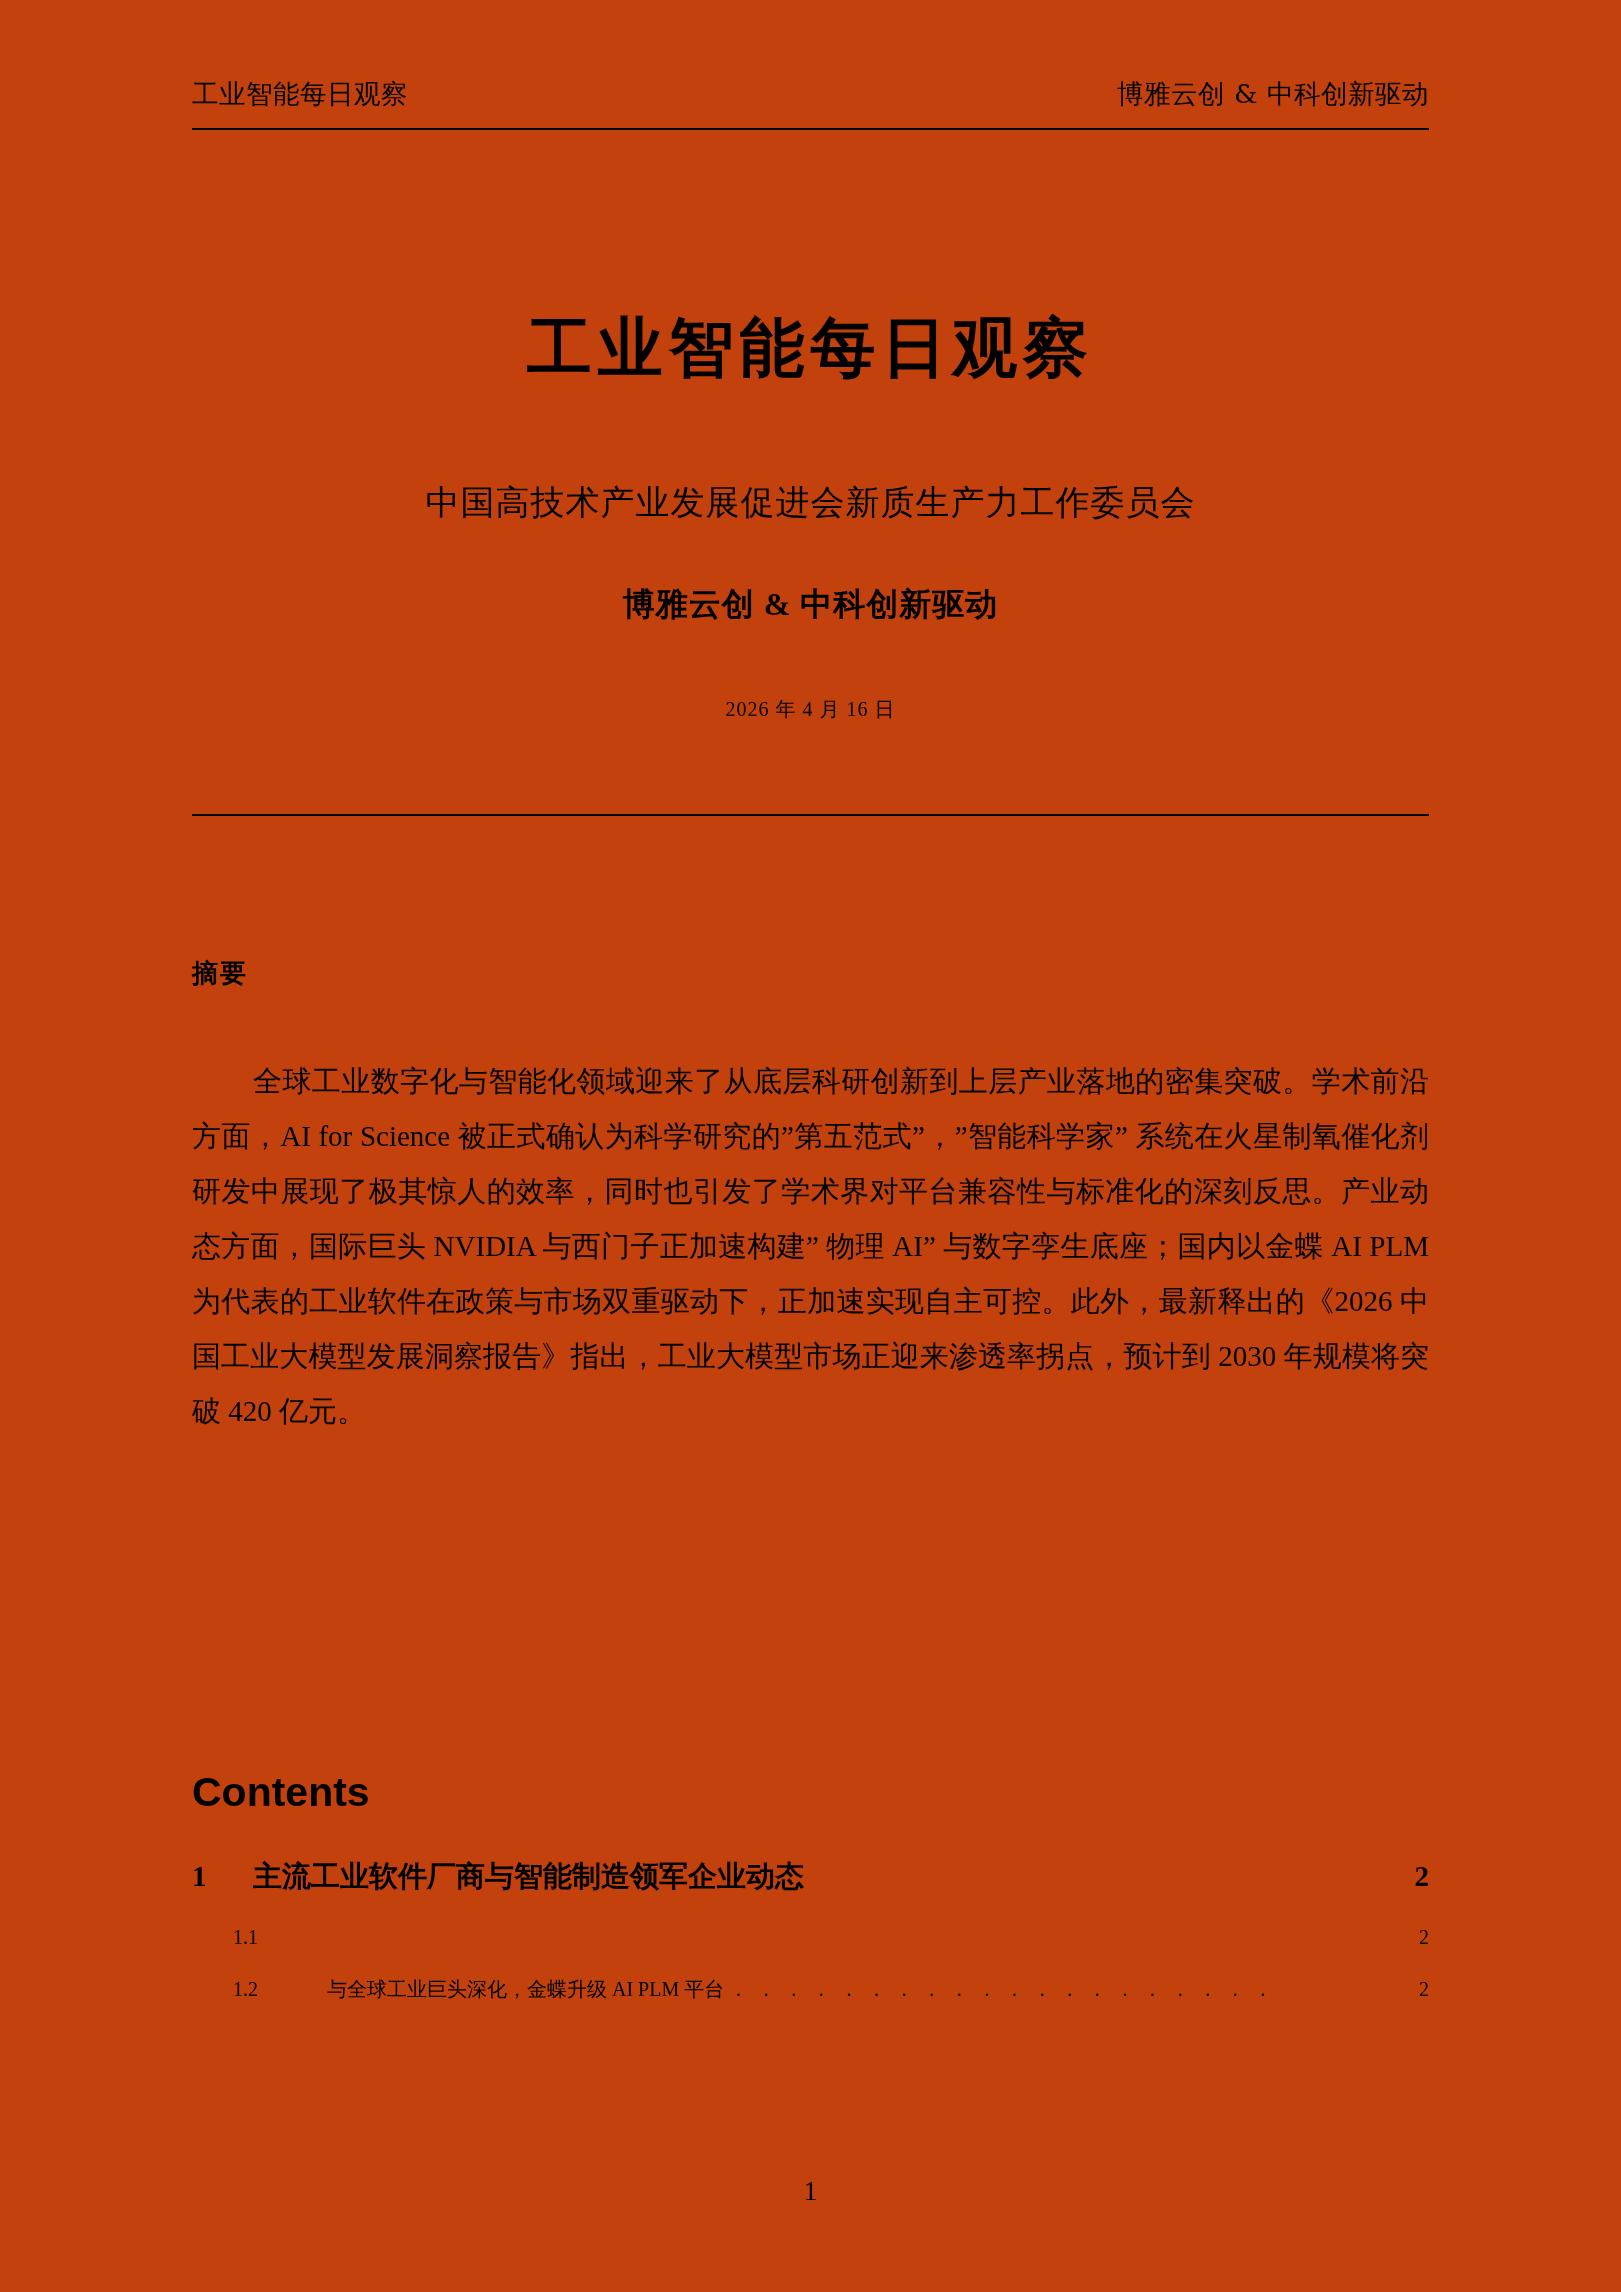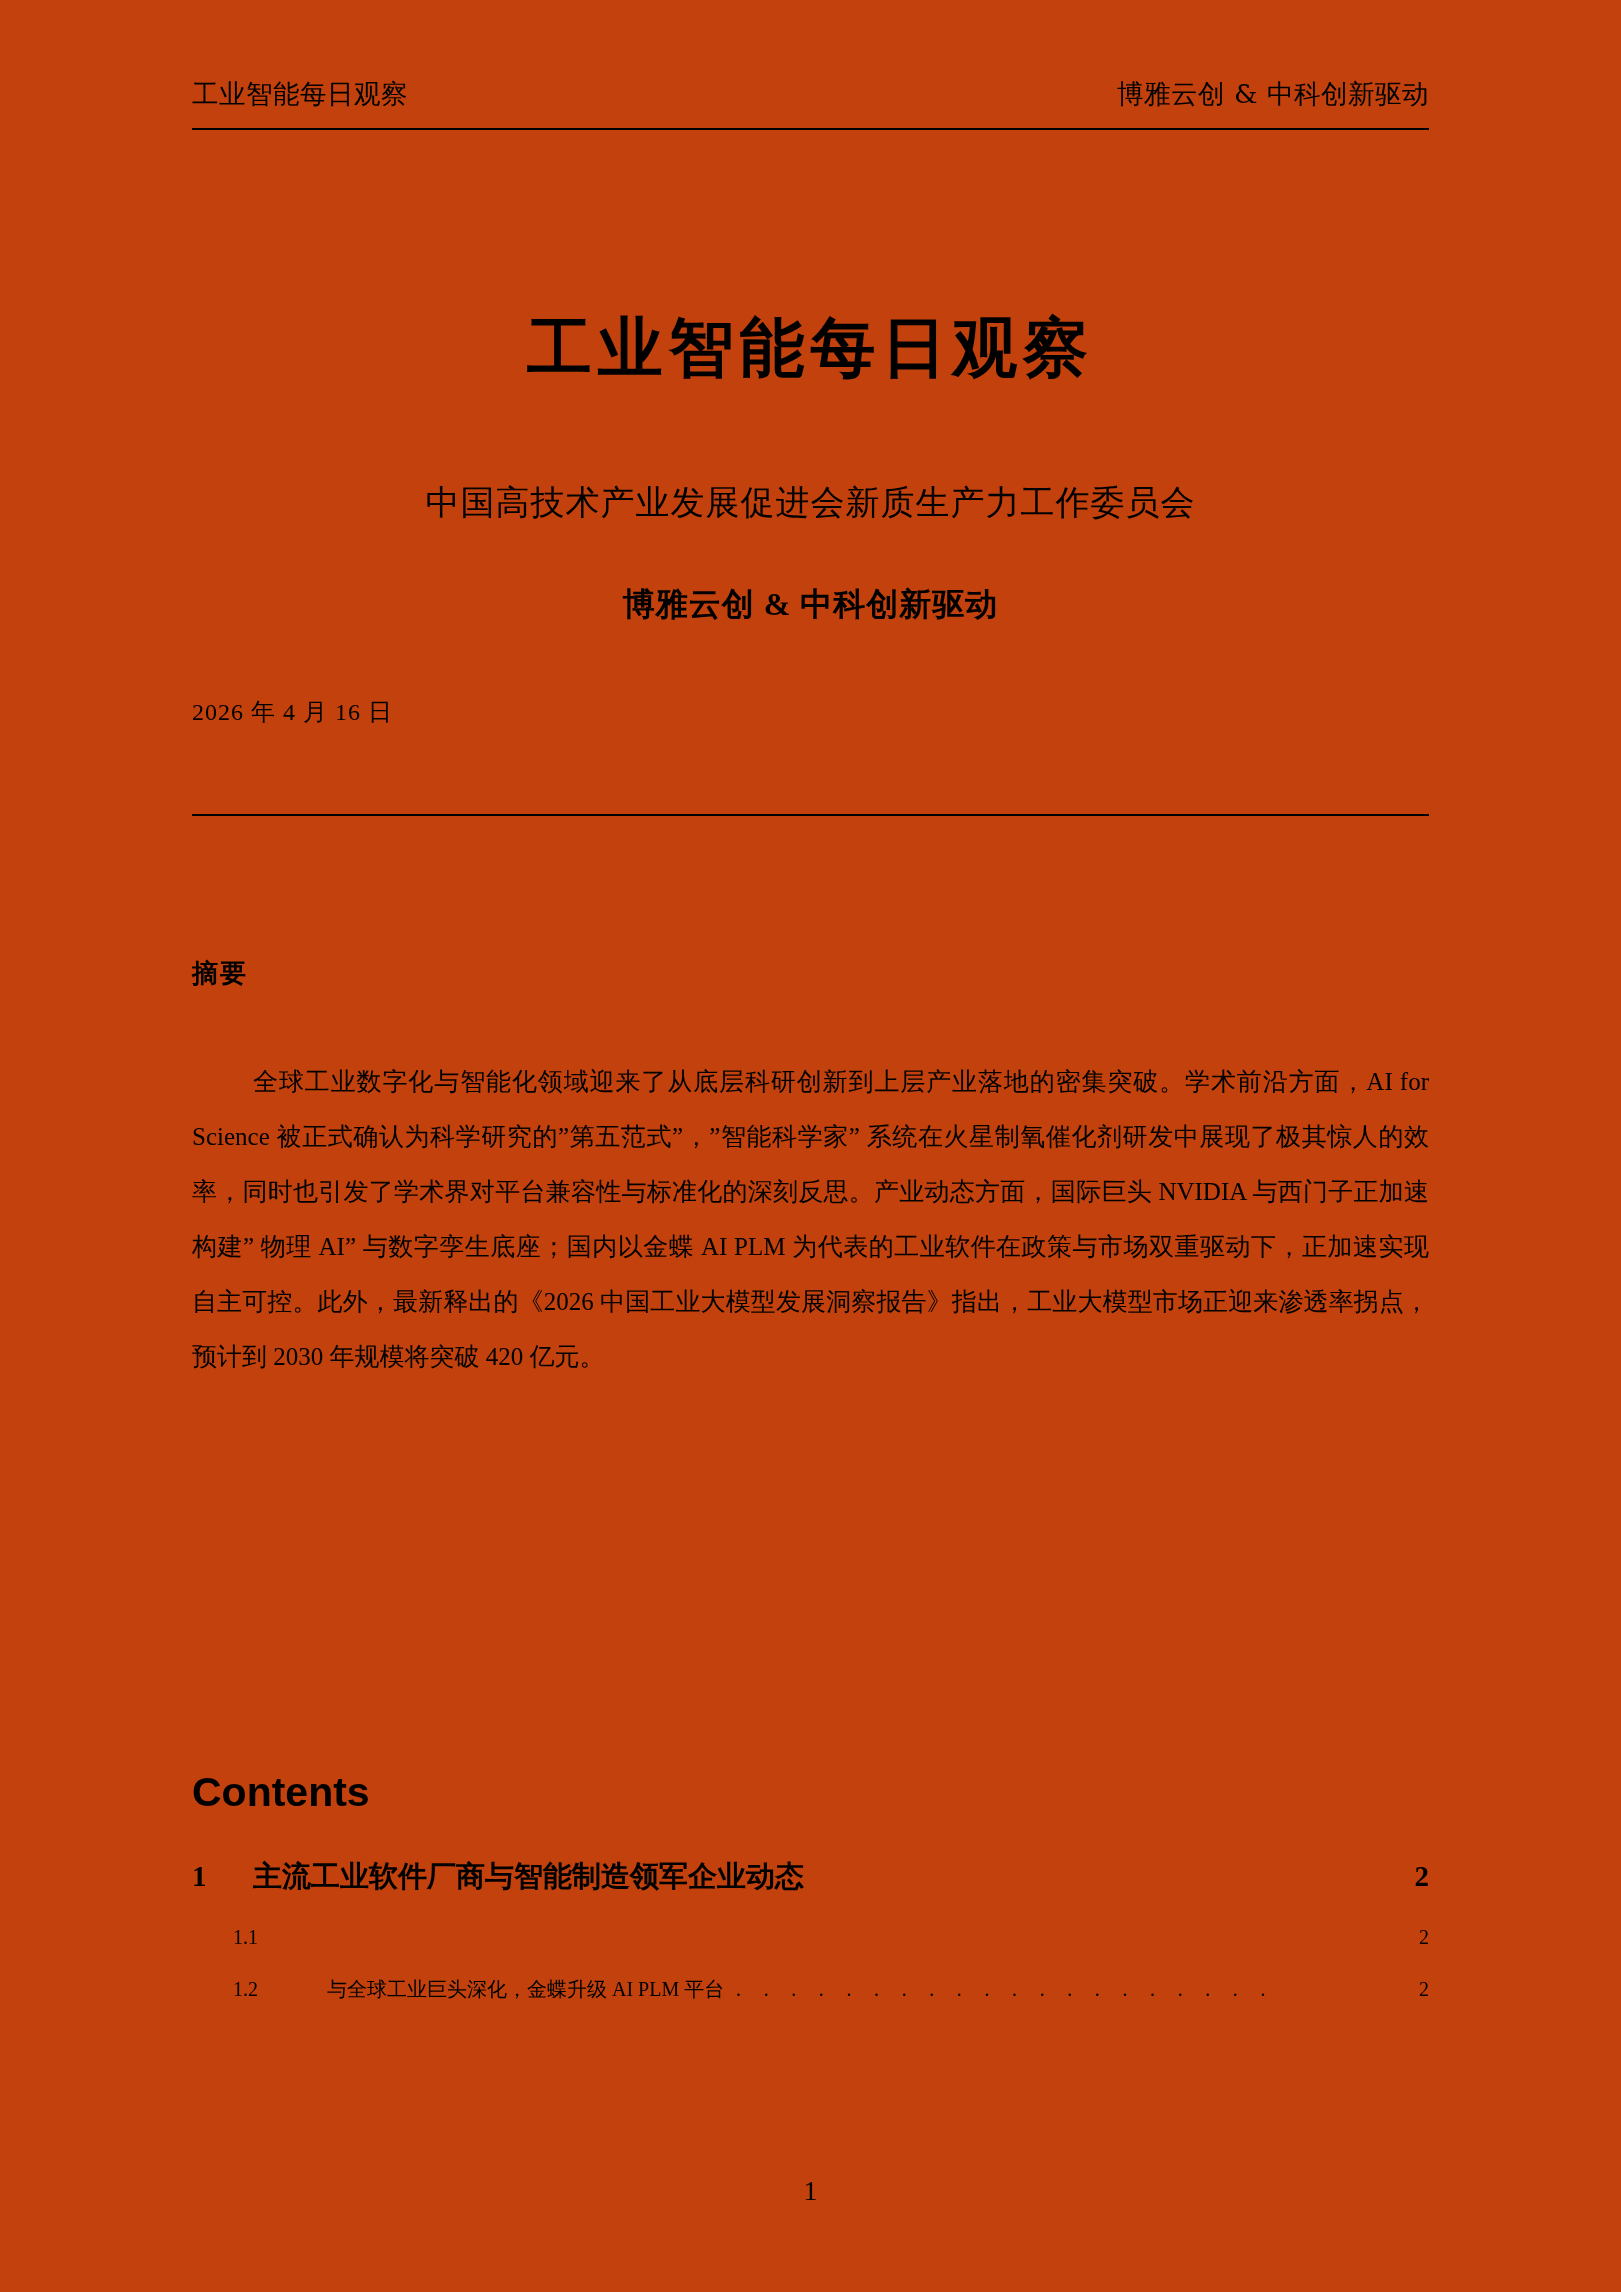--- a/index.html
+++ b/index.html
@@ -76,21 +76,22 @@
     text-align: center;
     font-size: 32px;
     font-weight: bold;
     letter-spacing: 1px;
   }
   .date {
     position: absolute;
     top: 696px;
     left: 0;
     right: 0;
-    font-size: 24px;
+    text-align: center;
+    font-size: 20px;
     letter-spacing: 1px;
   }
   .title-rule {
     position: absolute;
     top: 814px;
     left: 0;
     right: 0;
     border-bottom: 2px solid #000;
   }
 
@@ -103,21 +104,21 @@
     text-align: left;
     font-size: 26px;
     font-weight: bold;
     letter-spacing: 2px;
   }
   .abstract-body {
     position: absolute;
     top: 1054px;
     left: 0;
     right: 0;
-    font-size: 25px;
+    font-size: 29px;
     line-height: 55px;
     text-align: justify;
     text-justify: inter-ideograph;
     text-indent: 61px;
   }
 
   
   .contents-heading {
     position: absolute;
     top: 1769px;

